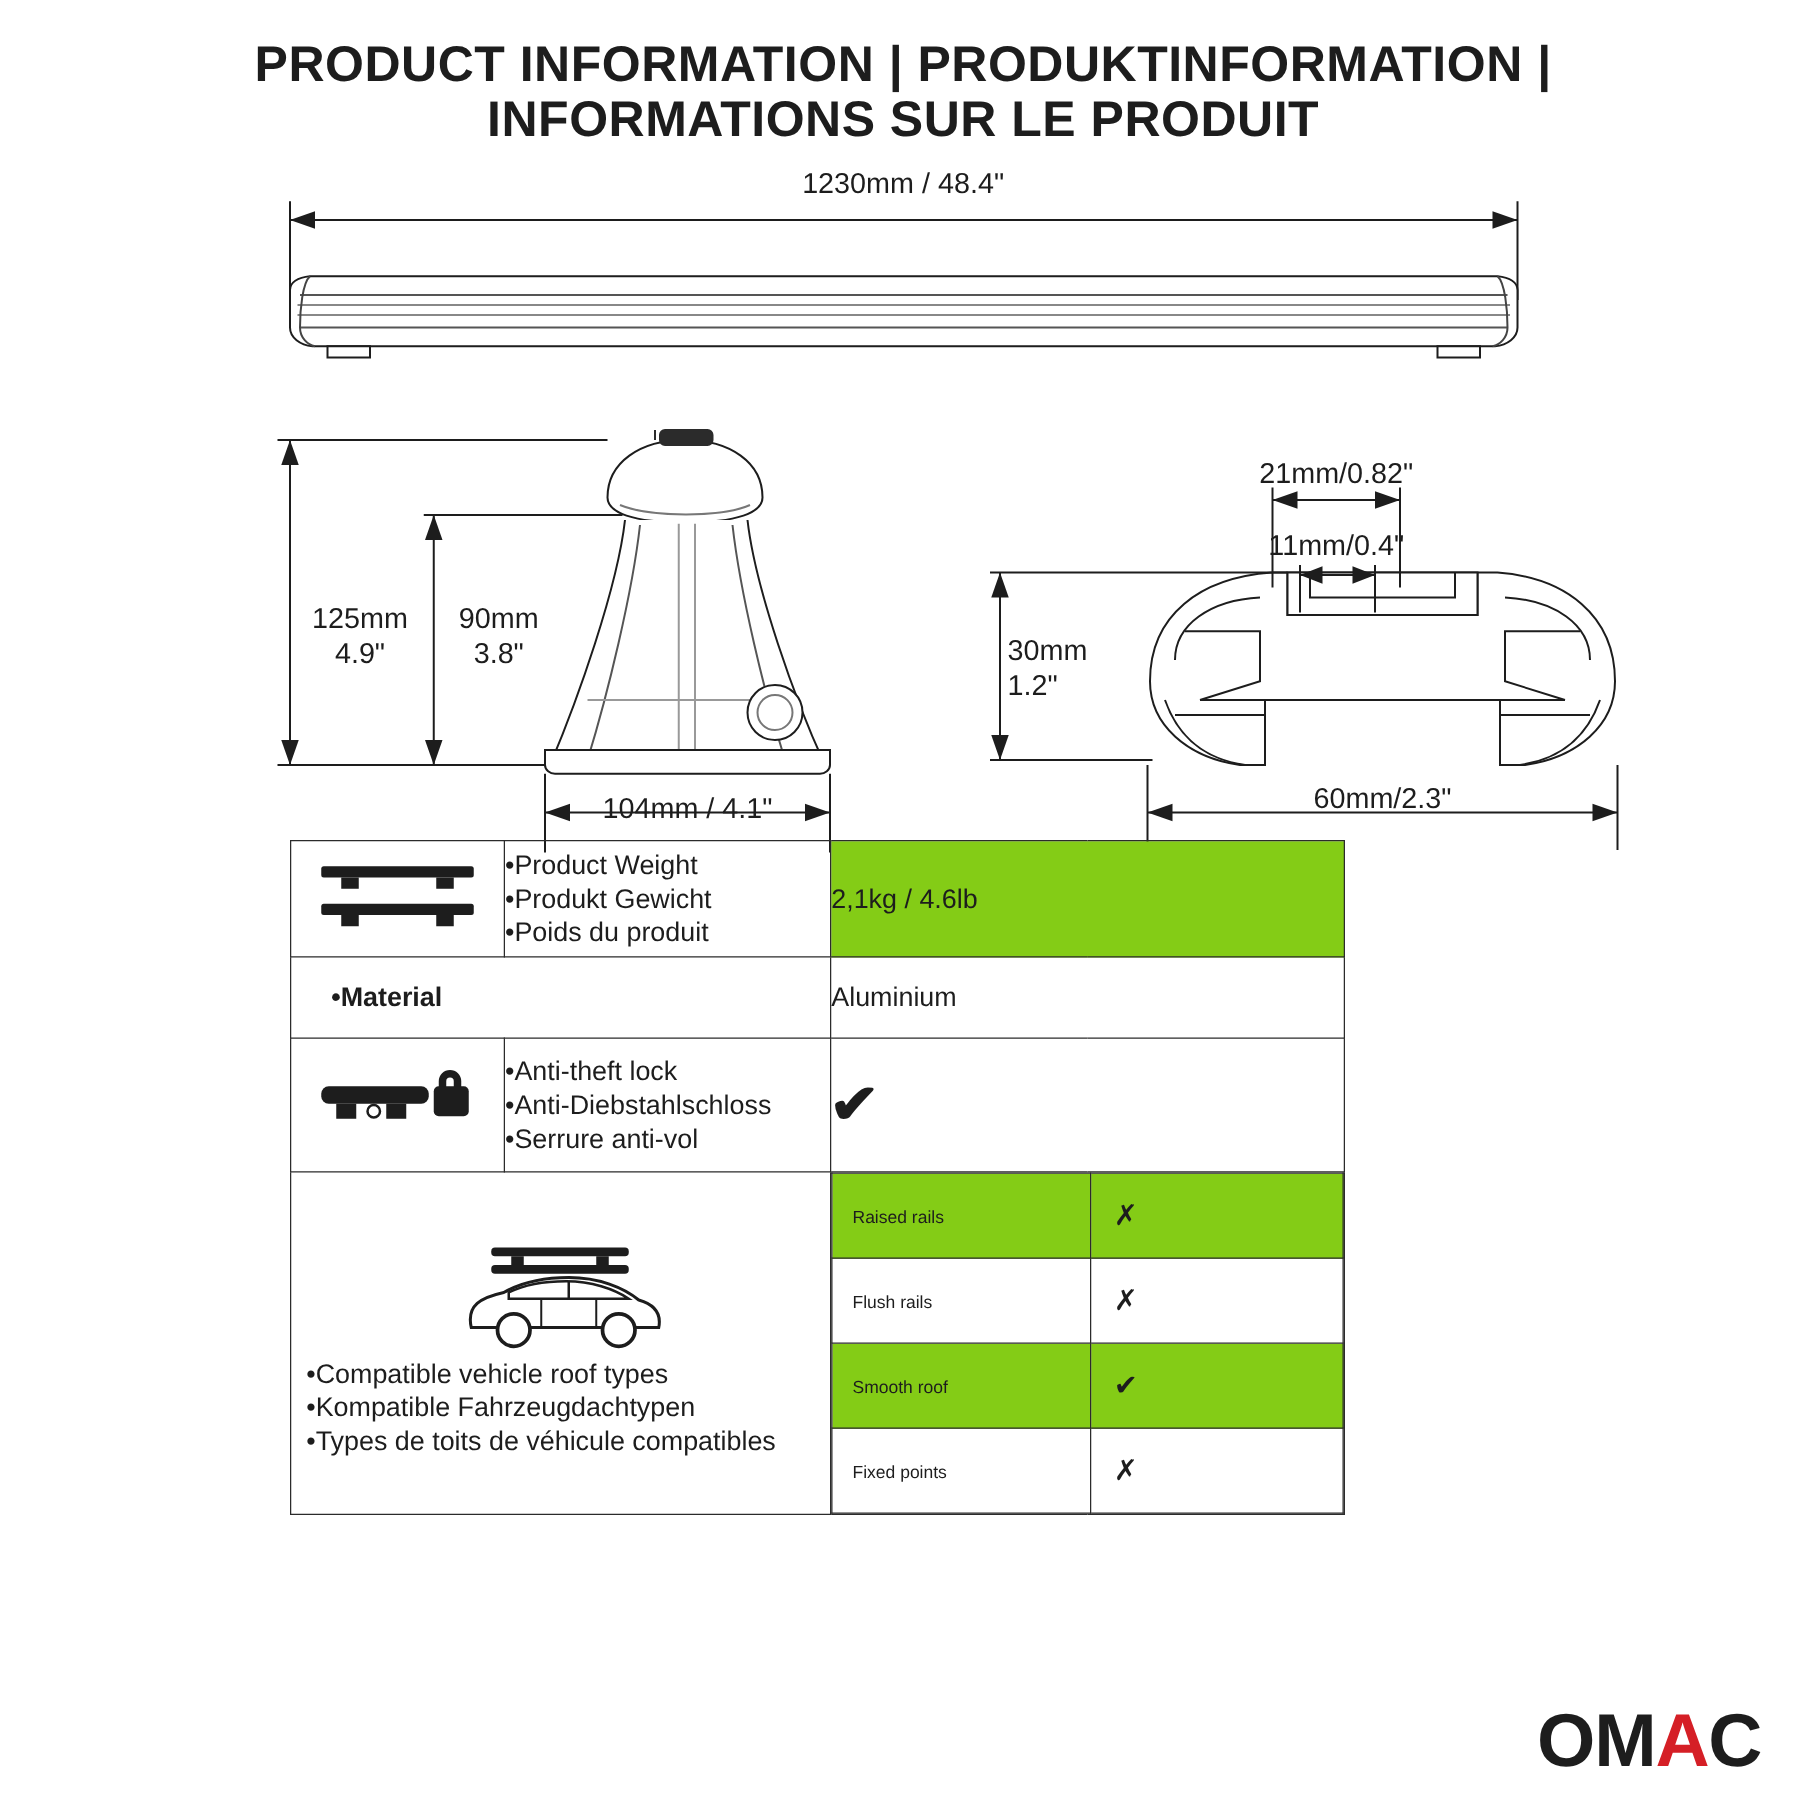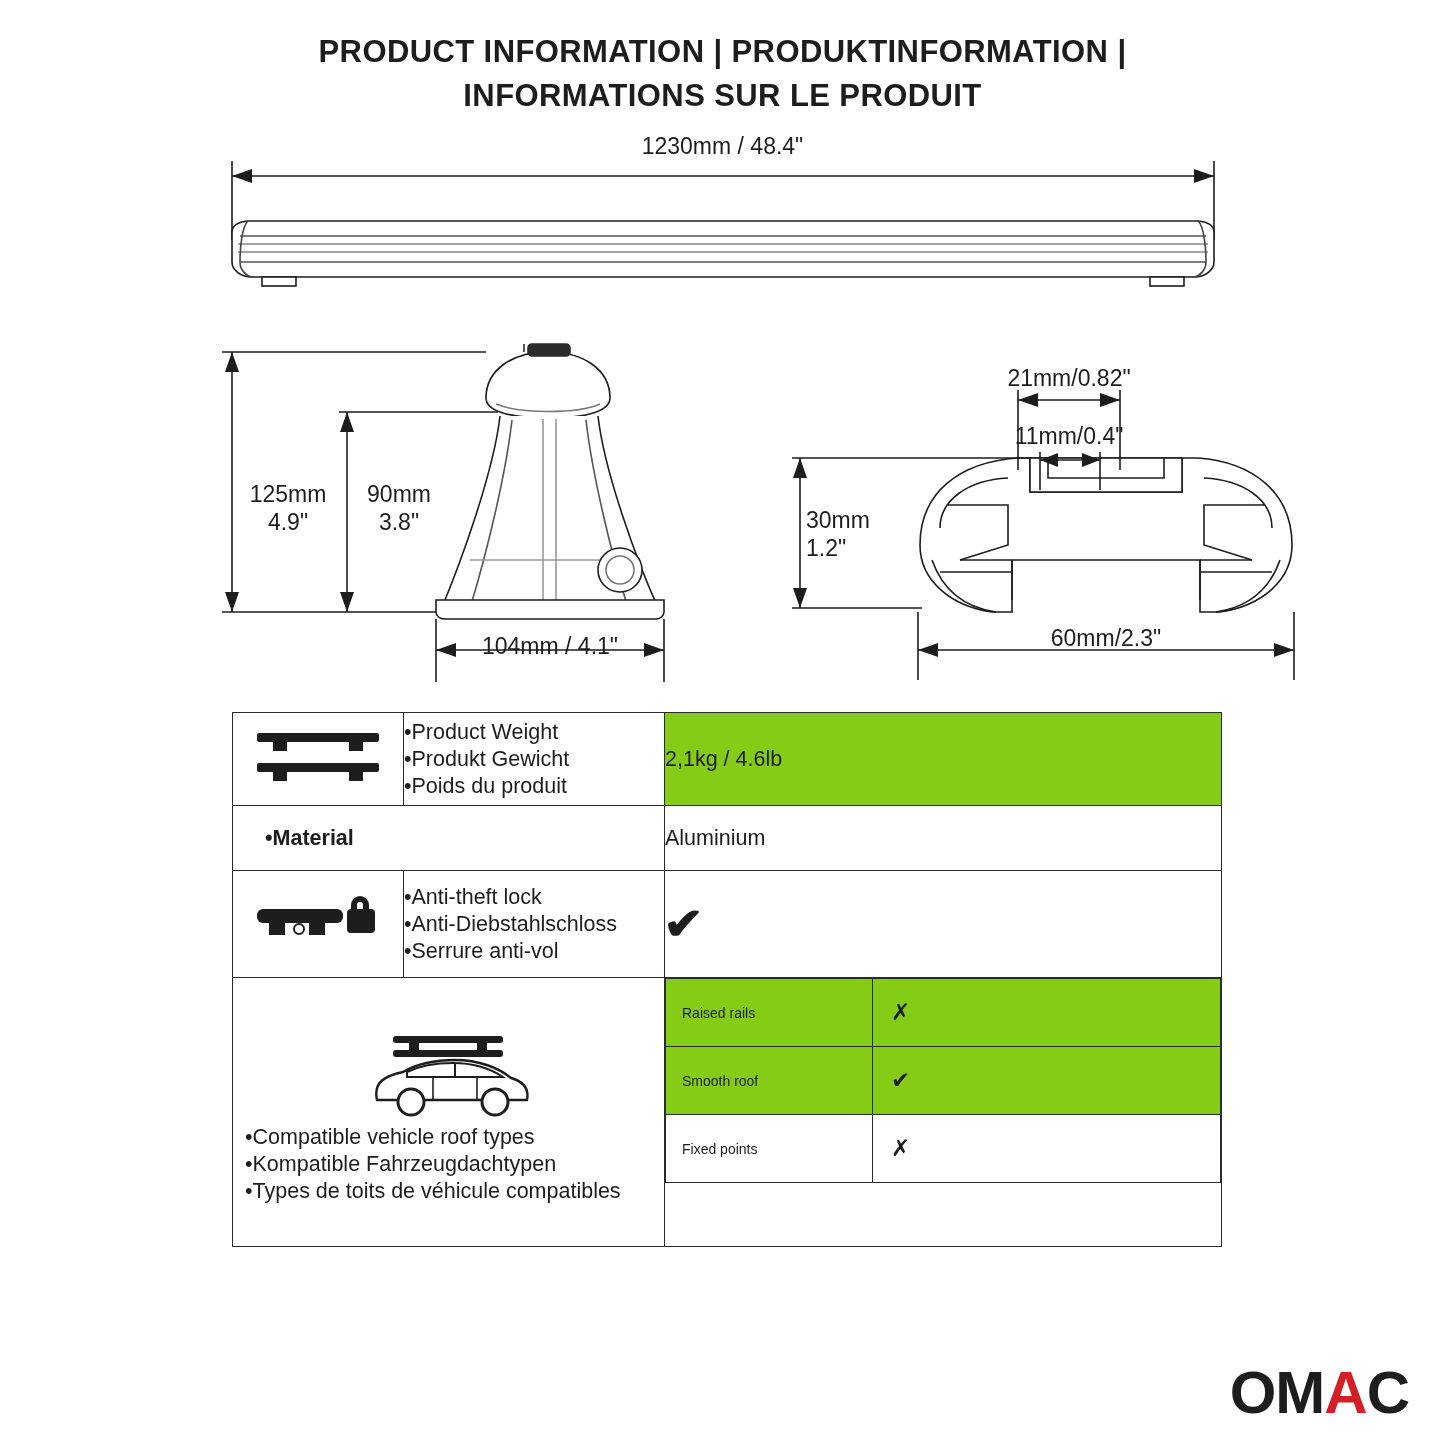--- a/index.html
+++ b/index.html
@@ -18,21 +18,21 @@
 
   
   .title-block {
     position: absolute;
     top: 30px;
     left: 0;
     width: 1445px;
     text-align: center;
   }
   .title-line {
-    font-size: 31px;
+    font-size: 40px;
     font-weight: bold;
     letter-spacing: 0.4px;
     line-height: 44px;
     color: #1d1d1d;
   }
 
   
   .top-dim-label {
     position: absolute;
     top: 133px;
@@ -59,22 +59,22 @@
     color: #1d1d1d;
     line-height: 28px;
     white-space: pre-line;
     text-align: center;
   }
 
   
   .spec-table {
     position: absolute;
     left: 232px;
-    top: 712px;
-    width: 990px;
+    top: 672px;
+    width: 844px;
     border-collapse: collapse;
     table-layout: fixed;
   }
   .spec-table td {
     border: 1.6px solid #2b2b2b;
     padding: 0;
     vertical-align: middle;
     font-size: 21.5px;
     color: #1d1d1d;
   }
@@ -371,20 +371,24 @@
 •Types de toits de véhicule compatibles</div>
     </td>
     <td colspan="2" style="padding:0; vertical-align:top;">
       <table class="sub-table">
         <tbody>
               <tr>
           <td class="no-top no-left shade">Raised rails</td>
           <td class="mark no-top no-right shade">✗</td>
         </tr>
         <tr>
+          <td class="no-left">Flush rails</td>
+          <td class="mark no-right">✗</td>
+        </tr>
+        <tr>
           <td class="no-left shade">Smooth roof</td>
           <td class="mark no-right shade">✔</td>
         </tr>
         <tr>
           <td class="no-left no-bottom">Fixed points</td>
           <td class="mark no-right no-bottom">✗</td>
         </tr>
       </tbody>
           </table>
     </td>

